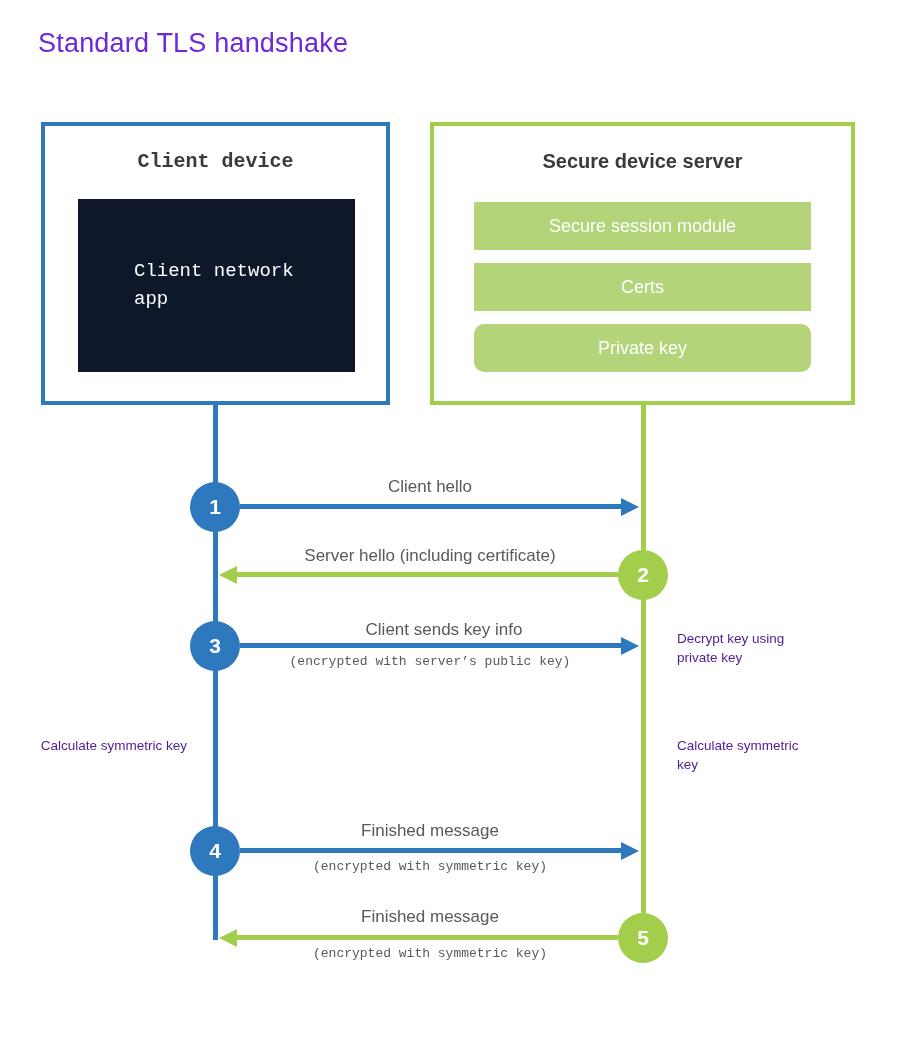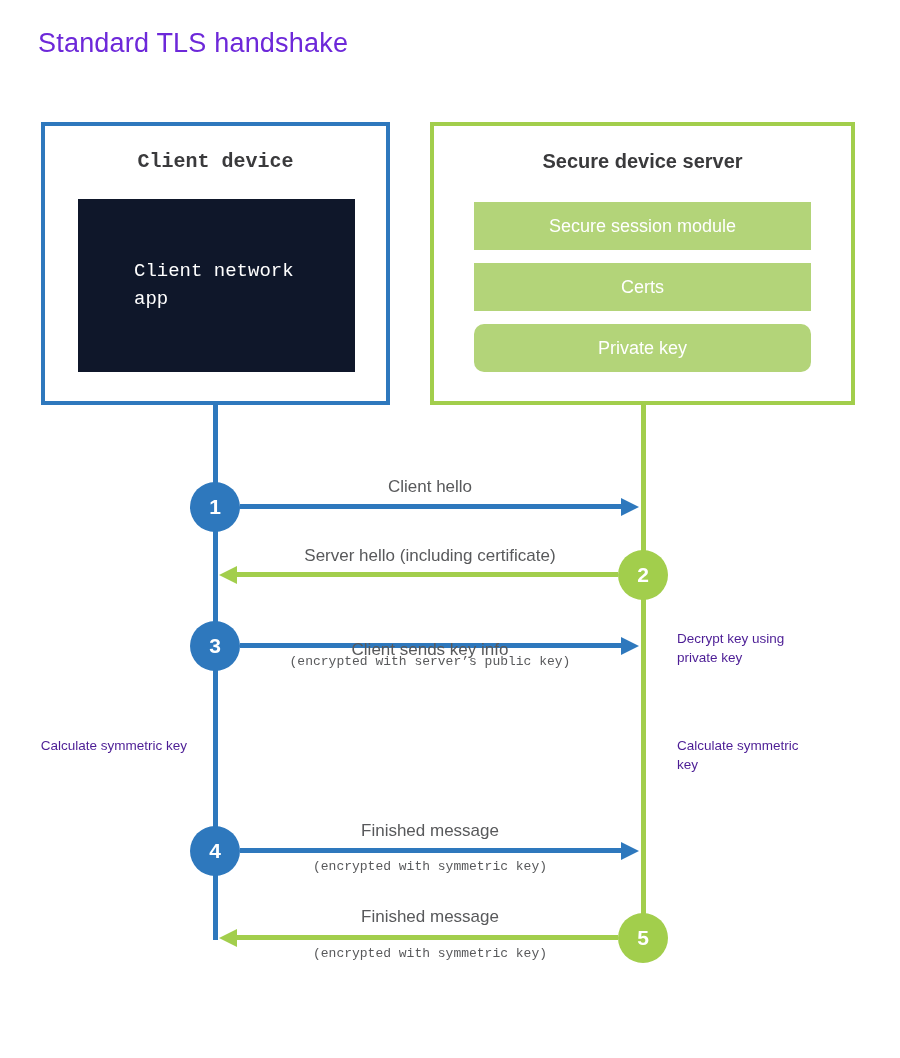--- a/index.html
+++ b/index.html
@@ -146,21 +146,21 @@
   <div class="msg-label" style="top:477px;">Client hello</div>
   <div class="step-circle blue-circle c1">1</div>
 
   <div class="shaft green-shaft" style="top:572px;"></div>
   <div class="head head-left" style="top:566px;"></div>
   <div class="msg-label" style="top:546px;">Server hello (including certificate)</div>
   <div class="step-circle green-circle c2">2</div>
 
   <div class="shaft blue-shaft" style="top:643px;"></div>
   <div class="head head-right" style="top:637px;"></div>
-  <div class="msg-label" style="top:640px;">Client sends key info</div>
+  <div class="msg-label" style="top:620px;margin-left:14px;">Client sends key info</div>
   <div class="msg-sublabel" style="top:654px;">(encrypted with server’s public key)</div>
   <div class="step-circle blue-circle c3">3</div>
 
   <div class="side-note note-decrypt">Decrypt key using private key</div>
   <div class="side-note note-calc-left">Calculate symmetric key</div>
   <div class="side-note note-calc-right">Calculate symmetric key</div>
 
   <div class="shaft blue-shaft" style="top:848px;"></div>
   <div class="head head-right" style="top:842px;"></div>
   <div class="msg-label" style="top:821px;">Finished message</div>

